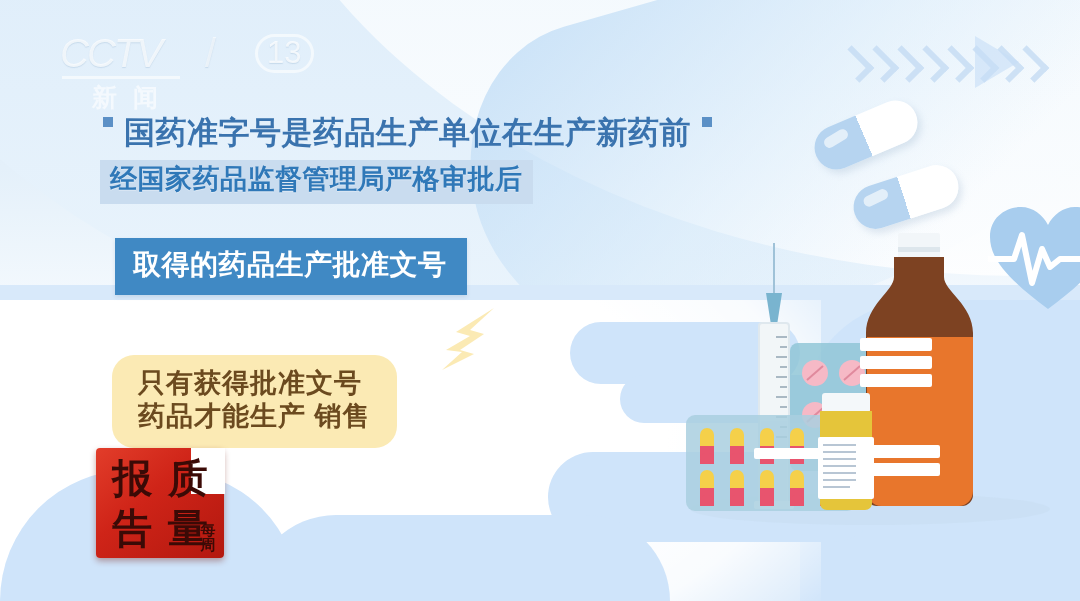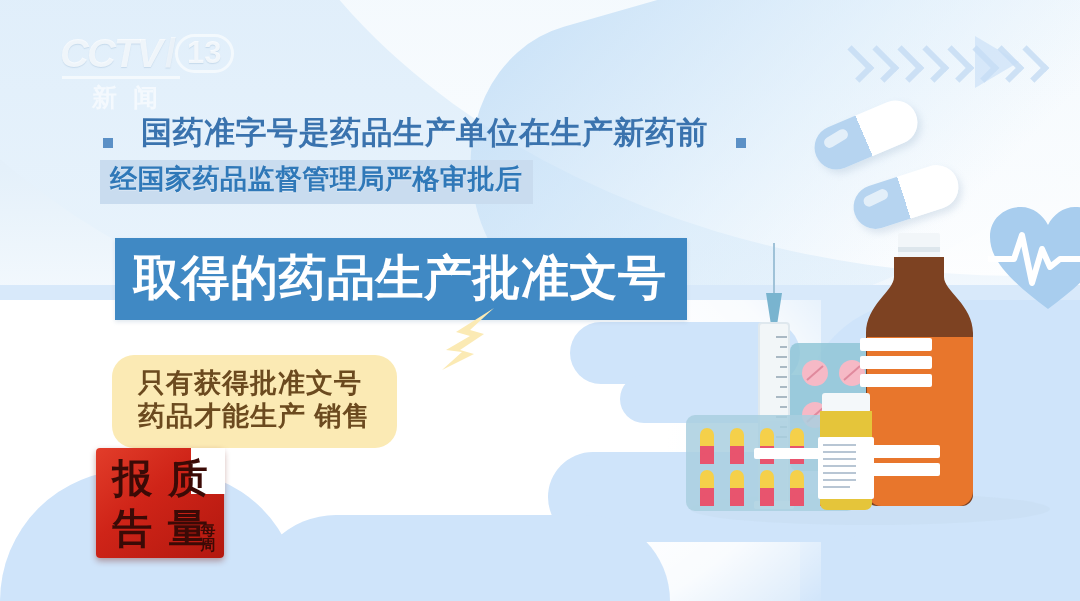--- a/index.html
+++ b/index.html
@@ -155,26 +155,27 @@
   .logo {
     position: absolute;
     left: 60px;
     top: 33px;
     width: 180px;
     user-select: none;
   }
   .logo-row {
     display: flex;
     align-items: center;
-    font-weight: bold;
+    font-weight: normal;
     font-size: 40px;
     letter-spacing: -2px;
     color: rgba(255,255,255,.72);
     text-shadow: 0 1px 1px rgba(150,180,210,.35);
     line-height: 1;
+    gap: 40px;
   }
   .logo-cctv { font-style: italic; }
   .logo-slash {
     font-size: 40px;
     margin: 0 1px 0 4px;
     color: rgba(255,255,255,.62);
   }
   .logo-13 {
     border: 3px solid rgba(255,255,255,.6);
     border-radius: 20px;
@@ -198,22 +199,22 @@
     color: rgba(255,255,255,.62);
     text-indent: 16px;
   }
 
   
   .line1 {
     position: absolute;
     left: 103px;
     top: 117px;
     display: flex;
-    align-items: flex-end;
-    gap: 28px;
+    align-items: flex-start;
+    gap: 11px;
     white-space: nowrap;
   }
   .bullet {
     width: 10px;
     height: 10px;
     background: #5b90c6;
     flex: 0 0 auto;
   }
   .line1-text {
     font-size: 31px;
@@ -243,21 +244,21 @@
   .blue-box {
     position: absolute;
     left: 115px;
     top: 238px;
     background: #4089c4;
     padding: 10px 20px 12px 18px;
     box-shadow: 0 2px 4px rgba(120,150,180,.22);
     white-space: nowrap;
   }
   .blue-box-line {
-    font-size: 48px;
+    font-size: 28px;
     font-weight: bold;
     color: #ffffff;
     line-height: 1.24;
     letter-spacing: .5px;
   }
 
   .yellow-box {
     position: absolute;
     left: 112px;
     top: 355px;

